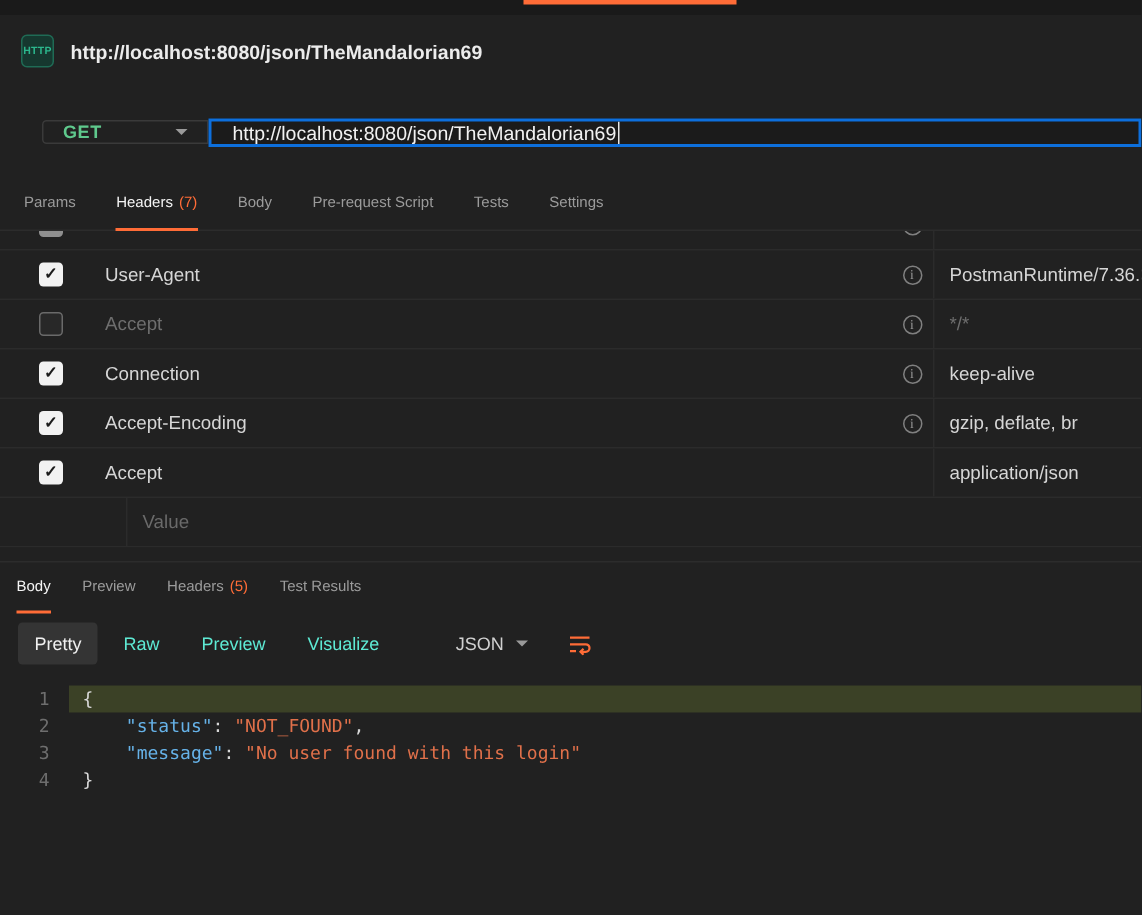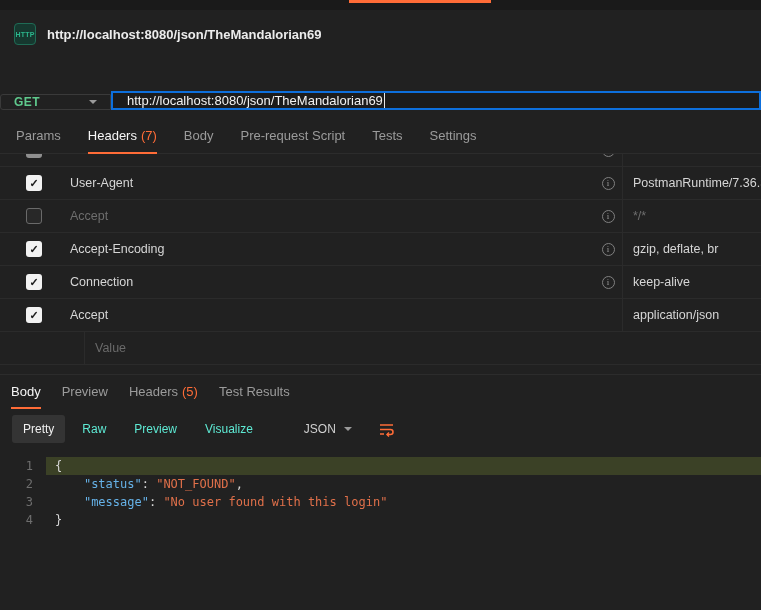--- a/index.html
+++ b/index.html
@@ -11,34 +11,34 @@
   .tab-indicator{position:absolute;top:0;left:349px;width:142px;height:3px;background:#ff6c37}
 
   
   .title-bar{height:48px;display:flex;align-items:center;gap:11px;padding:0 14px}
   .http-icon{width:22px;height:22px;border-radius:4px;background:#16382f;border:1px solid #1f6b55;
     color:#2cb68c;font-size:7px;font-weight:bold;display:flex;align-items:center;justify-content:center;
     letter-spacing:.2px;flex:0 0 22px}
   .title-text{font-size:13px;font-weight:600;color:#ececec;white-space:nowrap}
 
   
-  .request-row{display:flex;align-items:flex-end;height:44px;margin:8px 0 8px 0}
+  .request-row{display:flex;align-items:center;height:44px;margin:8px 0 8px 28px}
   .method-select{width:111px;border:1px solid #3a3a3a;border-radius:3px 0 0 3px;display:flex;
     align-items:center;justify-content:space-between;padding:0 13px;background:#212121;cursor:pointer}
   .method-label{color:#5fc98d;font-size:12px;font-weight:bold;letter-spacing:.4px}
   .chevron-down{width:0;height:0;border-left:4px solid transparent;border-right:4px solid transparent;
     border-top:4px solid #9a9a9a}
   .url-input{flex:1;border:2px solid #0d6fdc;background:#1b1b1b;display:flex;align-items:center;
     padding:0 14px;font-size:13px;color:#f2f2f2;white-space:nowrap;overflow:hidden}
   .caret{width:1px;height:15px;background:#e8e8e8;margin-left:1px;flex:0 0 1px}
 
   
   .request-tabs{display:flex;gap:27px;padding:0 16px;height:36px;align-items:stretch;
     border-bottom:1px solid #2c2c2c}
-  .tab{display:flex;align-items:center;gap:4px;font-size:13px;color:#9b9b9b;position:relative;cursor:pointer;white-space:nowrap}
+  .tab{display:flex;align-items:center;gap:4px;font-size:10px;color:#9b9b9b;position:relative;cursor:pointer;white-space:nowrap}
   .tab.active{color:#f5f5f5}
   .tab.active::after{content:"";position:absolute;left:0;right:0;bottom:-1px;height:2px;background:#ff6c37}
   .tab-count{color:#ff6c37}
 
   
   .headers-table{overflow:hidden}
   .h-row{display:flex;align-items:center;height:33px;border-bottom:1px solid #2b2b2b;
     padding-left:12px;font-size:12.5px;color:#d6d6d6}
   .h-row.partial{margin-top:-20px}
   .cell-check{flex:0 0 44px;display:flex;align-items:center;justify-content:center;align-self:stretch}
@@ -153,35 +153,35 @@
         <div class="cell-key">Accept</div>
         <div class="cell-info">
           <span class="info-icon"></span>
         </div>
         <div class="cell-value">*/*</div>
       </div>
       <div class="h-row">
         <div class="cell-check">
           <span class="checkbox checked"></span>
         </div>
+        <div class="cell-key">Connection</div>
+        <div class="cell-info">
+          <span class="info-icon"></span>
+        </div>
+        <div class="cell-value">keep-alive</div>
+      </div>
+      <div class="h-row">
+        <div class="cell-check">
+          <span class="checkbox checked"></span>
+        </div>
         <div class="cell-key">Accept-Encoding</div>
         <div class="cell-info">
           <span class="info-icon"></span>
         </div>
         <div class="cell-value">gzip, deflate, br</div>
-      </div>
-      <div class="h-row">
-        <div class="cell-check">
-          <span class="checkbox checked"></span>
-        </div>
-        <div class="cell-key">Connection</div>
-        <div class="cell-info">
-          <span class="info-icon"></span>
-        </div>
-        <div class="cell-value">keep-alive</div>
       </div>
       <div class="h-row">
         <div class="cell-check">
           <span class="checkbox checked"></span>
         </div>
         <div class="cell-key">Accept</div>
         <div class="cell-info"></div>
         <div class="cell-value">application/json</div>
       </div>
       <div class="h-row">

